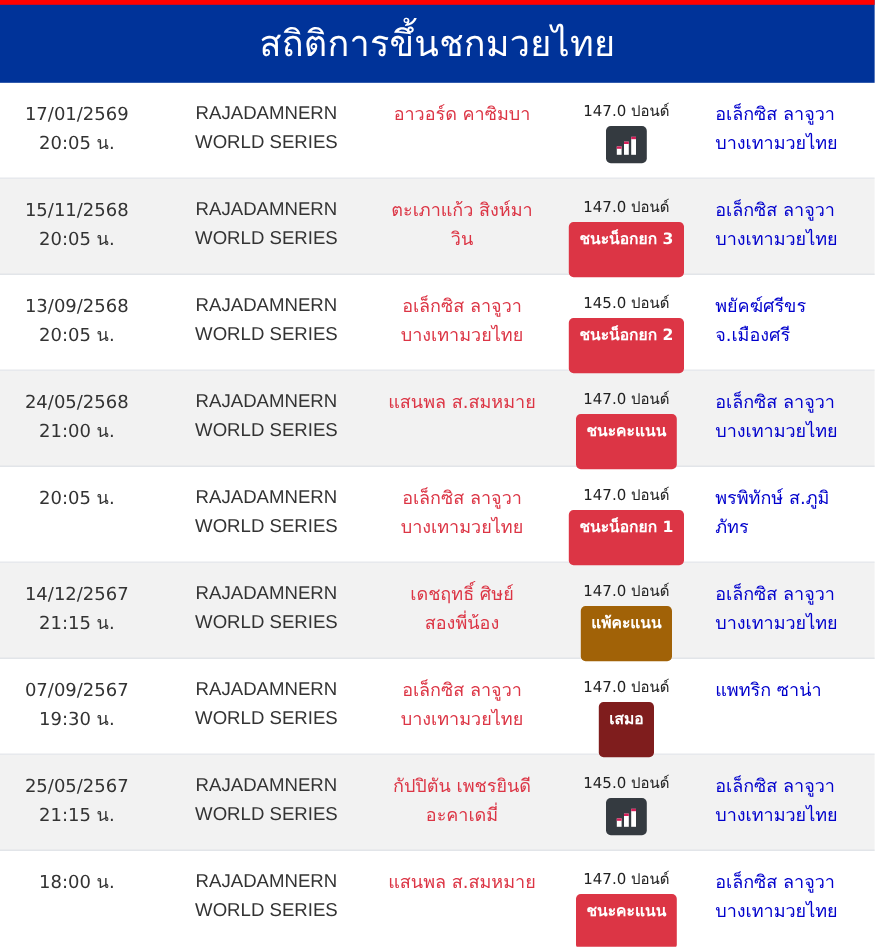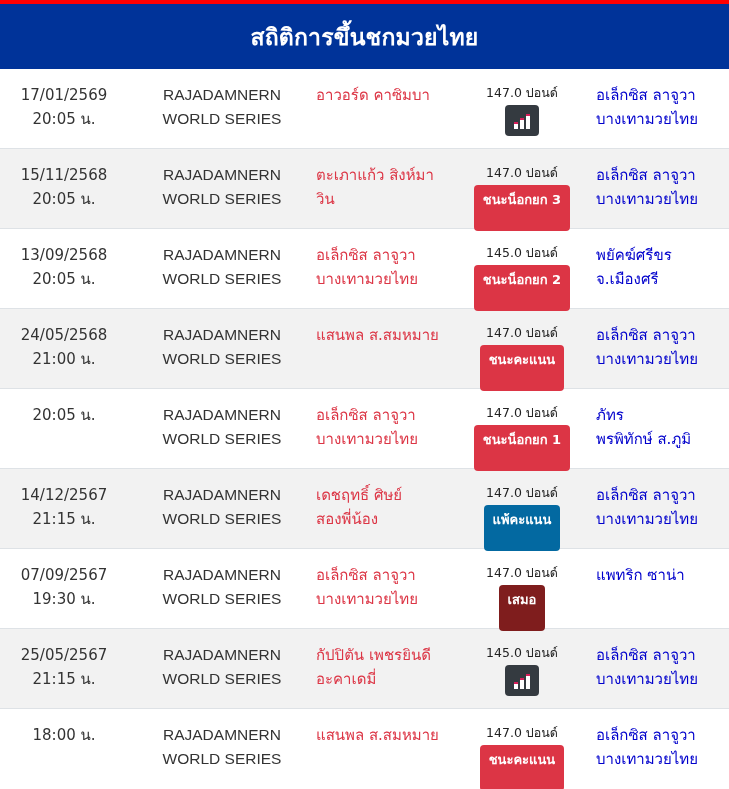--- a/index.html
+++ b/index.html
@@ -5,44 +5,44 @@
   * { box-sizing: border-box; margin: 0; padding: 0; }
   html, body { width: 729px; height: 789px; background: #ffffff; overflow: hidden; }
   body { font-family: "DejaVu Sans", "Liberation Sans", sans-serif; }
   .header {
     height: 69px;
     background: #003399;
     border-top: 4px solid #ff0000;
     display: flex; align-items: center; justify-content: center;
   }
   .header h1 {
-    color: #ffffff; font-size: 23px; font-weight: bold; letter-spacing: 0.2px;
+    color: #ffffff; font-size: 30px; font-weight: normal; letter-spacing: 0.2px;
   }
   .row {
     height: 80px;
     display: flex;
     border-bottom: 1px solid #dee2e6;
     padding-top: 14px;
   }
   .row.alt { background: #f2f2f2; }
   .row:last-child { border-bottom: none; }
   .cell { font-size: 15px; line-height: 24px; }
   .c-date { width: 128px; text-align: center; color: #333333; }
   .c-event { width: 188px; text-align: center; color: #333333; font-family: "Liberation Sans", sans-serif; font-size: 15.5px; }
-  .c-opp { width: 138px; text-align: left; color: #dc3545; padding-top: 0; }
+  .c-opp { width: 138px; text-align: center; color: #dc3545; padding-top: 0; }
   .c-mid { width: 136px; text-align: center; }
   .c-fighter { flex: 1; text-align: left; color: #0000cc; padding-left: 6px; }
   .weight { font-size: 12.5px; color: #222222; line-height: 16px; margin-top: 2px; }
   .badge {
     display: inline-block; margin-top: 4px;
     color: #ffffff; font-size: 13px; line-height: 30px; height: 46px;
     padding: 0 9px; border-radius: 4px; font-weight: bold;
   }
   .badge.red { background: #dc3545; }
-  .badge.blue { background: #0369a1; }
+  .badge.blue { background: #a16207; }
   .badge.green { background: #7f1d1d; }
   .stat-btn {
     display: inline-flex; align-items: flex-end; justify-content: center;
     width: 34px; height: 31px; margin-top: 4px;
     background: #343a40; border-radius: 4px; padding-bottom: 7px; gap: 2px;
   }
   .bar { width: 4px; background: #ffffff; border-top: 2px solid #d61f5a; }
   .bar.b1 { height: 7px; }
   .bar.b2 { height: 11px; }
   .bar.b3 { height: 15px; }
@@ -142,22 +142,22 @@
       <div class="cell c-event">
         <div>RAJADAMNERN</div>
         <div>WORLD SERIES</div>
       </div>
       <div class="cell c-opp">
         <div>อเล็กซิส ลาจูวา</div>
         <div>บางเทามวยไทย</div>
       </div>
       <div class="cell c-mid"><div class="weight">147.0 ปอนด์</div><span class="badge red">ชนะน็อกยก 1</span></div>
       <div class="cell c-fighter">
+        <div>พรพิทักษ์ ส.ภูมิ</div>
         <div>ภัทร</div>
-        <div>พรพิทักษ์ ส.ภูมิ</div>
       </div>
     </div>
     <div class="row alt">
       <div class="cell c-date">
         <div>14/12/2567</div>
         <div>21:15 น.</div>
       </div>
       <div class="cell c-event">
         <div>RAJADAMNERN</div>
         <div>WORLD SERIES</div>

